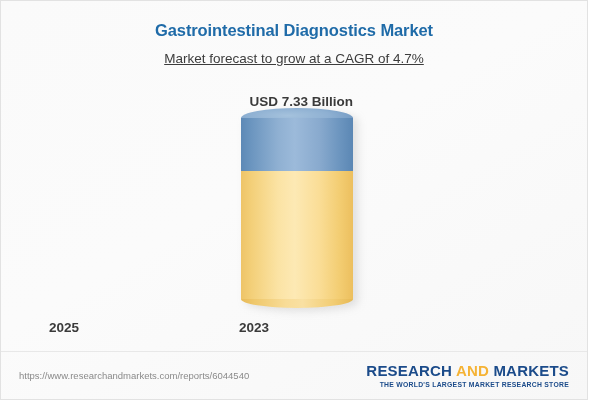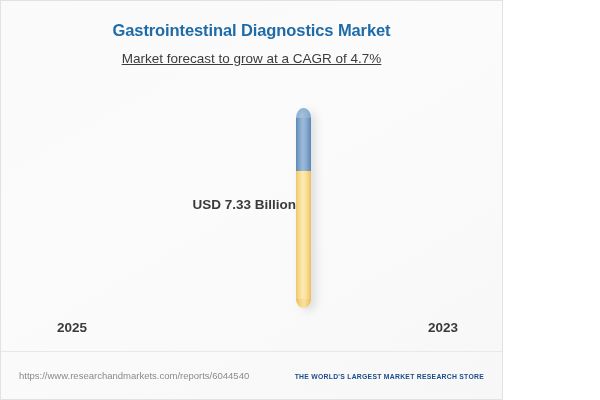--- a/index.html
+++ b/index.html
@@ -3,21 +3,21 @@
 <meta charset="utf-8">
 <style>
   * { margin:0; padding:0; box-sizing:border-box; }
   html, body {
     width:600px; height:400px;
     font-family:"Liberation Sans", sans-serif;
     background:#ffffff;
   }
   .card {
     position:relative;
-    width:503px; height:400px;
+    width:588px; height:400px;
     background:linear-gradient(150deg,#fafafa 0%,#fbfbfb 45%,#f7f7f7 100%);
     border:1px solid #e2e2e2;
     overflow:hidden;
   }
 
   
   .header { padding-top:20px; text-align:center; }
   .chart-title {
     font-size:16.5px; font-weight:bold;
     color:#1f6ba8; letter-spacing:-0.1px;
@@ -33,21 +33,21 @@
     top:85px; height:255px;
   }
   .bars {
     position:absolute; left:0; right:0; bottom:42px;
     height:213px;
     display:flex; justify-content:center; align-items:flex-end;
     gap:72px;
   }
   .bar-group {
     width:118px;
-    display:flex; flex-direction:row; align-items:center;
+    display:flex; flex-direction:column; align-items:flex-end;
   }
   .bar-value {
     font-size:13.5px; font-weight:bold; color:#3a3a3a;
     white-space:nowrap; margin-bottom:9px;
   }
 
   
   .cyl {
     position:relative; width:112px;
     filter:drop-shadow(5px 3px 4px rgba(120,120,120,0.20));
@@ -83,22 +83,22 @@
     position:absolute; left:0; bottom:-9px;
     width:100%; height:18px;
     border-radius:50% / 50%;
     background:linear-gradient(to right,
       #e8ba58 0%, #efc86c 12%, #f8dc97 40%, #f9e0a2 55%,
       #f2cd74 82%, #e7b954 100%);
     z-index:-1;
   }
 
   .axis-labels {
-    position:absolute; left:12px; right:0; bottom:6px;
-    display:flex; justify-content:space-between; gap:56px;
+    position:absolute; left:4px; right:0; bottom:6px;
+    display:flex; justify-content:flex-start; gap:72px;
   }
   .axis-label {
     width:118px; text-align:center;
     font-size:13.5px; font-weight:bold; color:#3a3a3a;
   }
 
   
   .footer {
     position:absolute; left:0; right:0; bottom:0; height:48px;
     border-top:1px solid #e8e8e8;
@@ -152,17 +152,18 @@
     <div class="axis-labels">
       <div class="axis-label">2025</div>
       <div class="axis-label">2023</div>
     </div>
 
   </div>
 
   <div class="footer">
     <div class="source-url">https://www.researchandmarkets.com/reports/6044540</div>
     <div class="logo">
+      <div class="logo-main"><span>RESEARCH</span> <span class="logo-and">AND</span> <span>MARKETS</span></div>
       <div class="logo-tag">THE WORLD'S LARGEST MARKET RESEARCH STORE</div>
     </div>
   </div>
 
 </div>
 
 </body></html>

